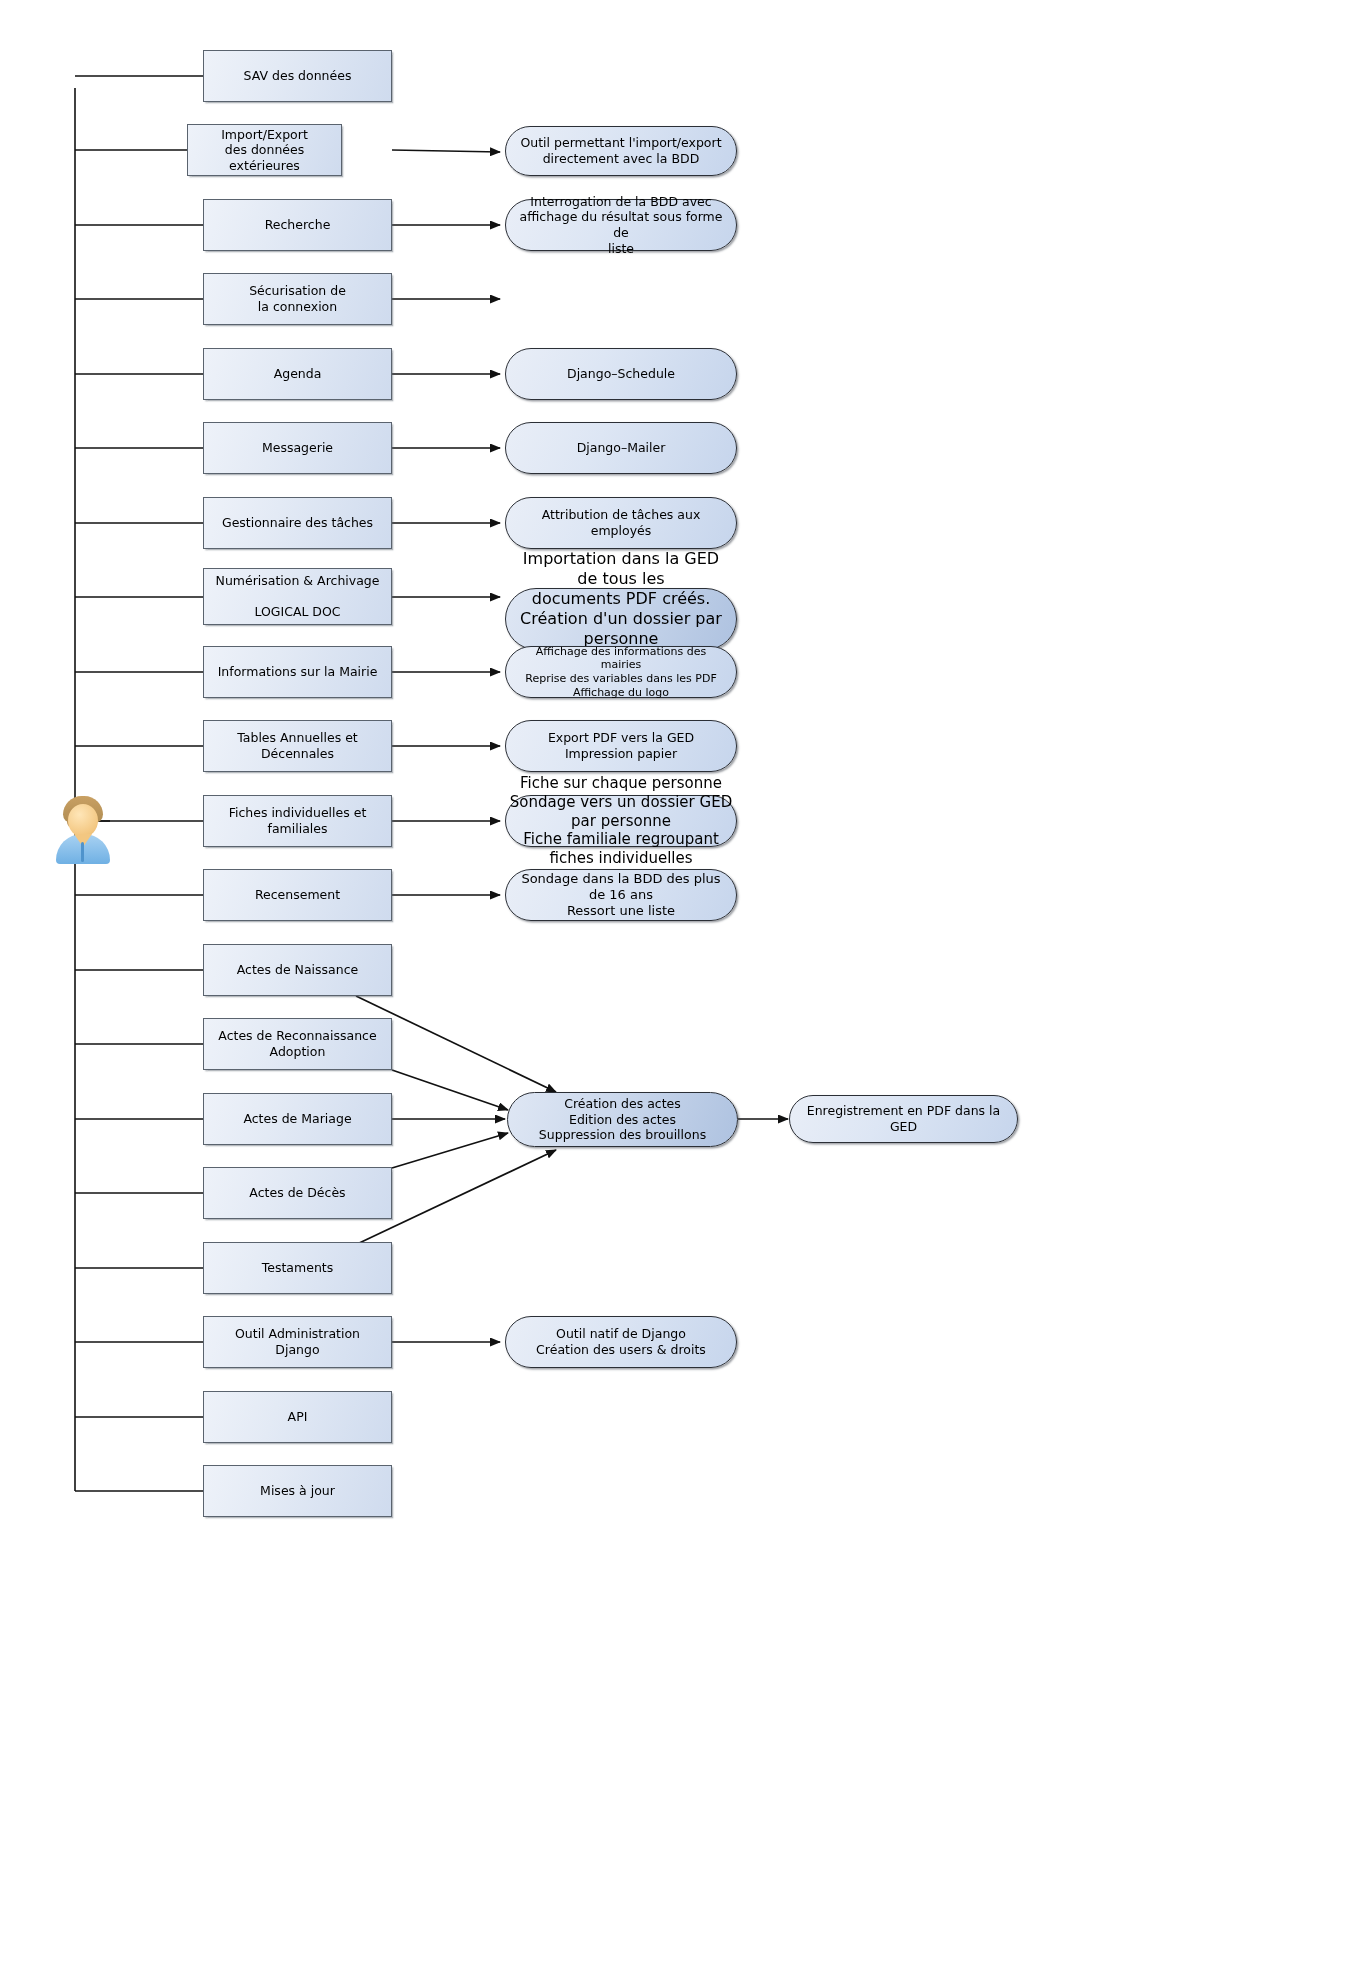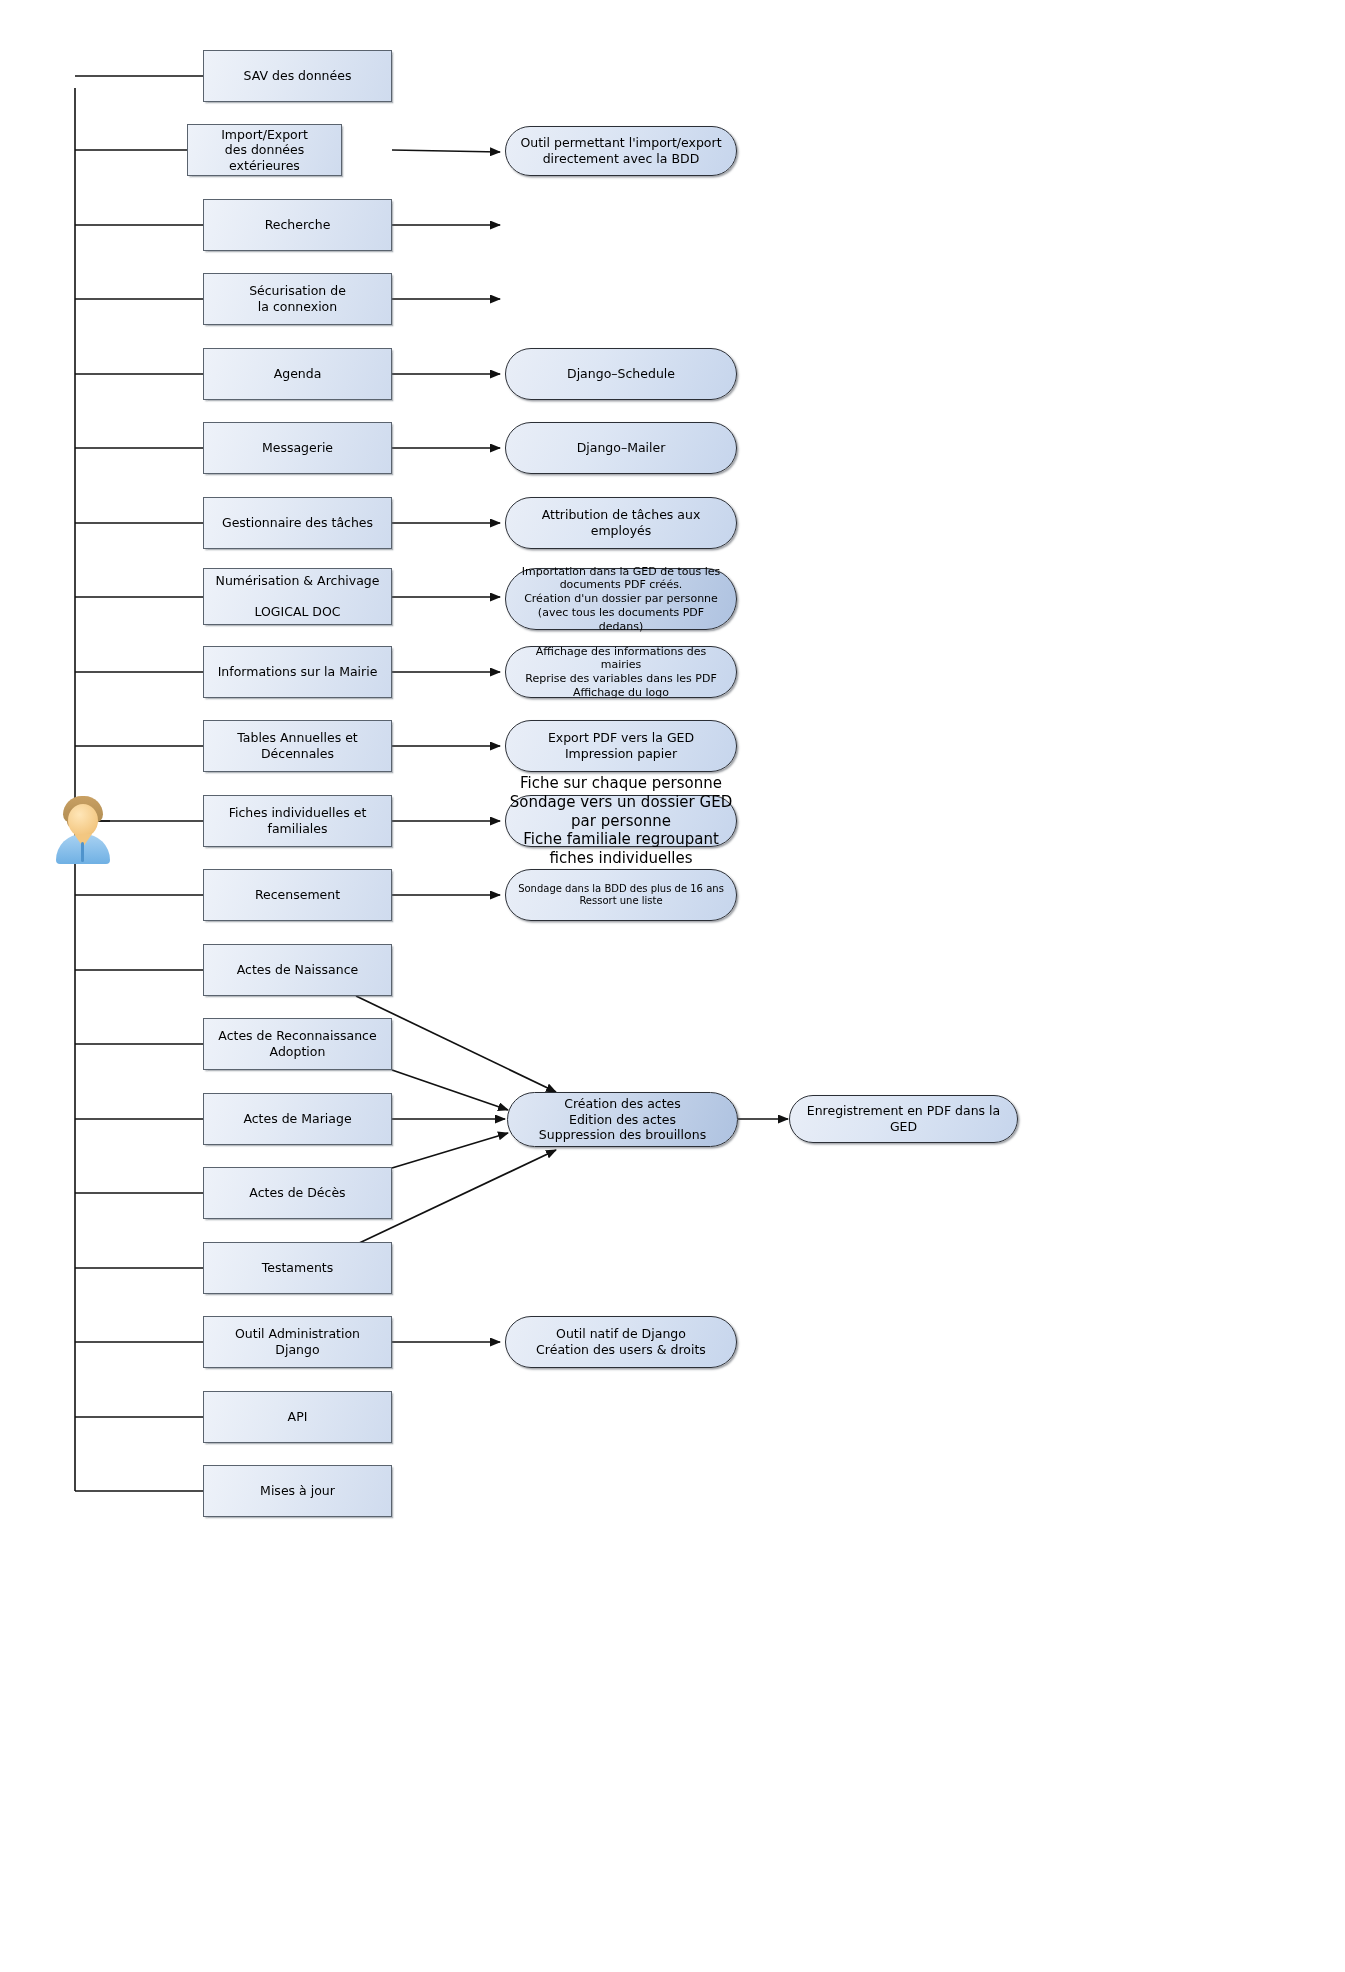--- a/index.html
+++ b/index.html
@@ -193,51 +193,54 @@
     </div>
 
   <div class="node rect" style="left:203px;top:1465px;width:189px;height:52px">
       <span>Mises à jour</span>
     </div>
 
   <div class="node pill" style="left:505px;top:126px;width:232px;height:50px">
       <span><b style="font-weight:400">Outil permettant l'import/export</b><br><b style="font-weight:400">directement avec la BDD</b></span>
     </div>
 
+  <div class="node pill" style="left:505px;top:199px;width:232px;height:52px">
+      <span><b style="font-weight:400">Interrogation de la BDD avec</b><br><b style="font-weight:400">affichage du résultat sous forme de</b><br><b style="font-weight:400">liste</b></span>
+    </div>
 
 
   <div class="node pill" style="left:505px;top:348px;width:232px;height:52px">
       <span>Django–Schedule</span>
     </div>
 
   <div class="node pill" style="left:505px;top:422px;width:232px;height:52px">
       <span>Django–Mailer</span>
     </div>
 
   <div class="node pill" style="left:505px;top:497px;width:232px;height:52px">
       <span>Attribution de tâches aux employés</span>
     </div>
 
-  <div class="node pill dark" style="left:505px;top:568px;width:232px;height:62px;font-size:11px">
+  <div class="node pill dark" style="left:505px;top:588px;width:232px;height:62px;font-size:16px">
       <span><b style="font-weight:400">Importation dans la GED de tous les</b><br><b style="font-weight:400">documents PDF créés.</b><br><b style="font-weight:400">Création d'un dossier par personne</b><br><b style="font-weight:400">(avec tous les documents PDF dedans)</b></span>
     </div>
 
   <div class="node pill" style="left:505px;top:646px;width:232px;height:52px;font-size:11px">
       <span><b style="font-weight:400">Affichage des informations des mairies</b><br><b style="font-weight:400">Reprise des variables dans les PDF</b><br><b style="font-weight:400">Affichage du logo</b></span>
     </div>
 
   <div class="node pill" style="left:505px;top:720px;width:232px;height:52px">
       <span><b style="font-weight:400">Export PDF vers la GED</b><br><b style="font-weight:400">Impression papier</b></span>
     </div>
 
   <div class="node pill" style="left:505px;top:795px;width:232px;height:52px;font-size:15px">
       <span style="padding:0 2px"><b style="font-weight:400">Fiche sur chaque personne</b><br><b style="font-weight:400">Sondage vers un dossier GED par personne</b><br><b style="font-weight:400">Fiche familiale regroupant fiches individuelles</b></span>
     </div>
 
-  <div class="node pill" style="left:505px;top:869px;width:232px;height:52px;font-size:10px">
+  <div class="node pill" style="left:505px;top:869px;width:232px;height:52px;font-size:13px">
       <span><b style="font-weight:400">Sondage dans la BDD des plus de 16 ans</b><br><b style="font-weight:400">Ressort une liste</b></span>
     </div>
 
   <div class="node pill" style="left:505px;top:1316px;width:232px;height:52px">
       <span><b style="font-weight:400">Outil natif de Django</b><br><b style="font-weight:400">Création des users &amp; droits</b></span>
     </div>
 
   <div class="node pill dark" style="left:507px;top:1092px;width:231px;height:55px">
       <span><b style="font-weight:400">Création des actes</b><br><b style="font-weight:400">Edition des actes</b><br><b style="font-weight:400">Suppression des brouillons</b></span>
     </div>

